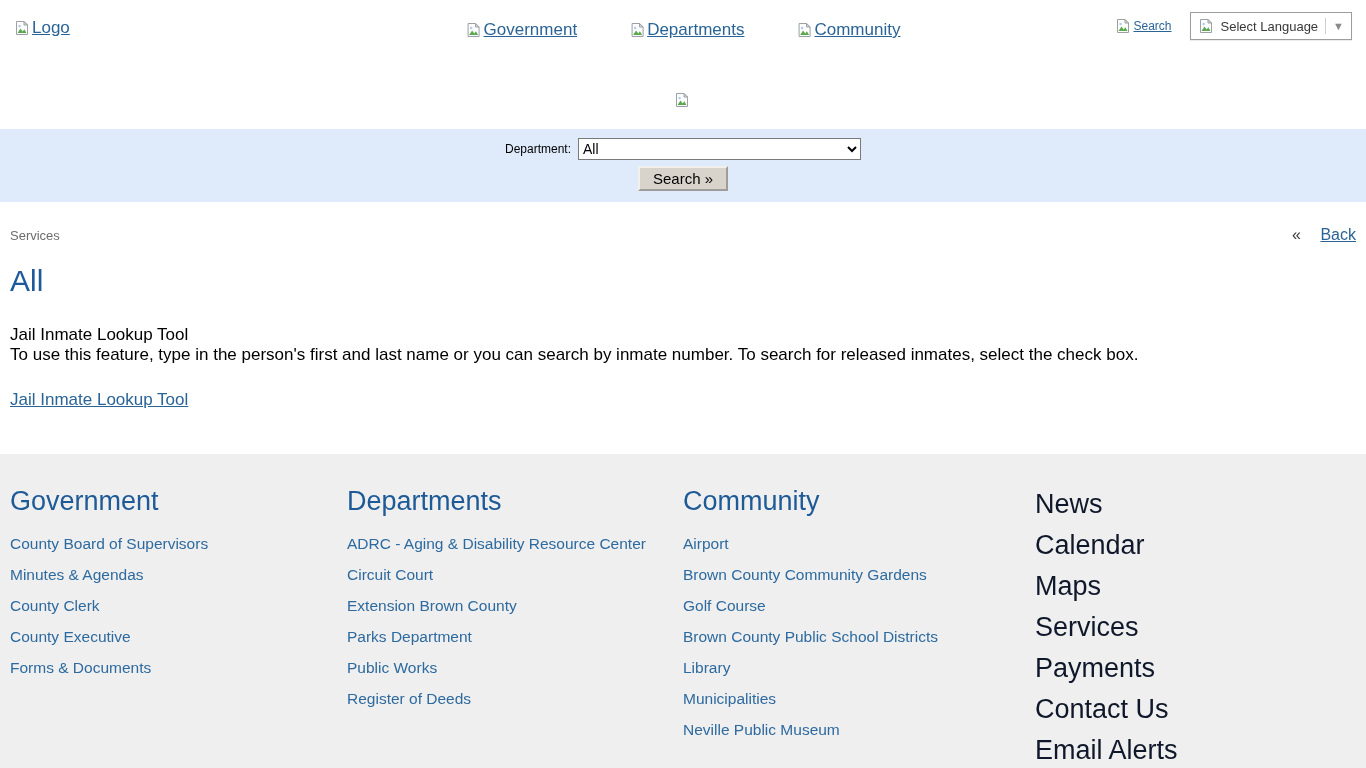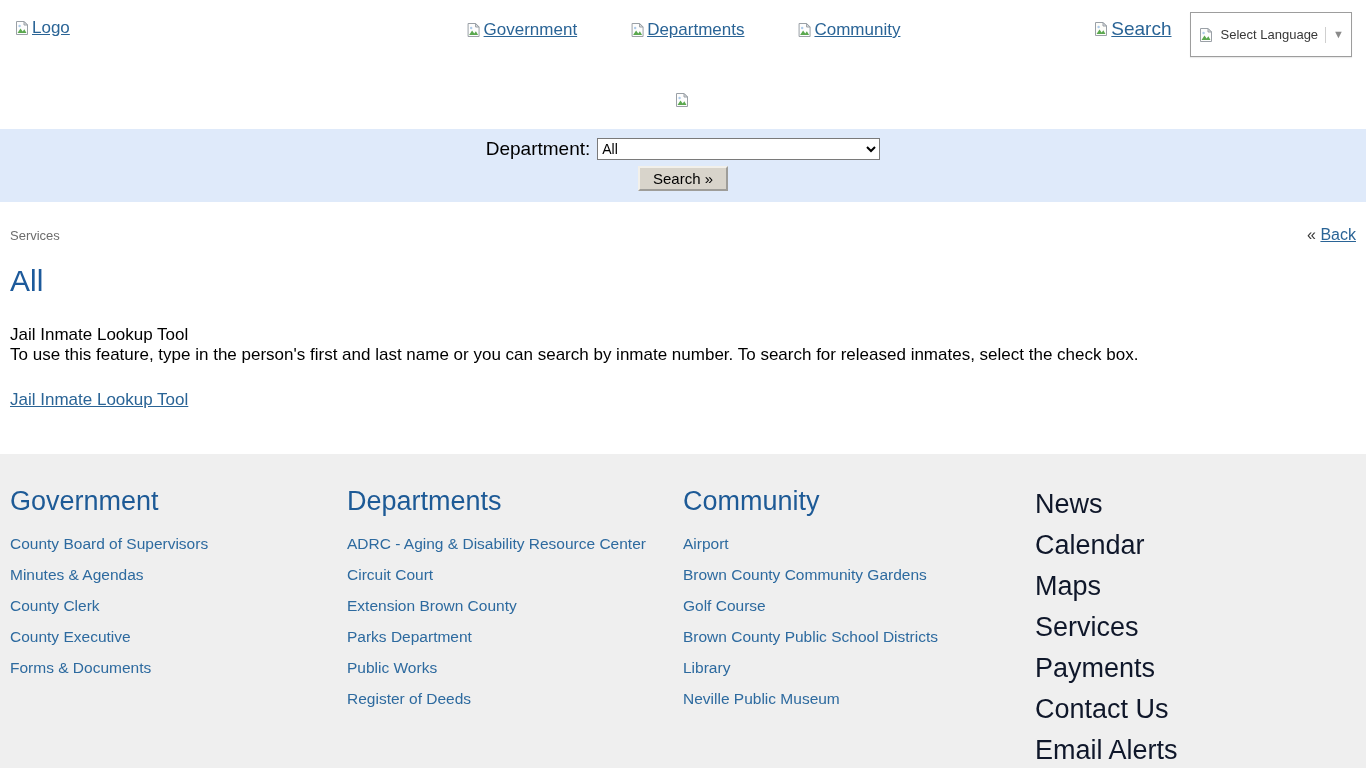--- a/index.html
+++ b/index.html
@@ -7,47 +7,47 @@
   .page { width:1366px; min-height:768px; display:flex; flex-direction:column; overflow:hidden; }
 
   a { color:#2a6496; }
 
   
   .header { position:relative; height:58px; background:#fff; }
   .logo-link { position:absolute; left:14px; top:18px; font-size:17px; text-decoration:underline; display:inline-flex; align-items:center; }
   .main-nav { position:absolute; left:50%; transform:translateX(-50%); top:20px; display:flex; gap:52px; white-space:nowrap; }
   .main-nav a { font-size:17px; text-decoration:underline; display:inline-flex; align-items:center; }
   .header-right { position:absolute; right:14px; top:12px; display:flex; align-items:flex-start; gap:18px; }
-  .search-link { font-size:19px; text-decoration:underline; display:inline-flex; align-items:center; margin-top:6px; }
+  .search-link { font-size:12px; text-decoration:underline; display:inline-flex; align-items:center; margin-top:6px; }
 
   .bimg { display:inline-block; width:16px; height:16px; margin-right:2px; vertical-align:-3px; }
   .bimg svg { display:block; }
 
-  .lang-widget { display:flex; align-items:center; height:45px; border:1px solid #9d9d9d; background:#fff; padding:0 7px; gap:7px; cursor:pointer; box-shadow:0 1px 1px rgba(0,0,0,0.08); }
+  .lang-widget { display:flex; align-items:center; height:28px; border:1px solid #9d9d9d; background:#fff; padding:0 7px; gap:7px; cursor:pointer; box-shadow:0 1px 1px rgba(0,0,0,0.08); }
   .lang-widget .lang-text { font-size:13px; color:#383838; }
   .lang-widget .lang-divider { width:1px; height:16px; background:#cfcfcf; }
   .lang-widget .lang-arrow { font-size:11px; color:#8a8a8a; line-height:1; }
 
   
   .banner-img-row { text-align:center; padding-top:33px; height:71px; }
 
   
   .search-band { background:#dfeafa; padding:9px 0 11px; text-align:center; }
   .search-band .row1 { display:flex; justify-content:center; align-items:center; }
-  .dept-label { font-size:19px; color:#000; margin-right:7px; }
+  .dept-label { font-size:12px; color:#000; margin-right:7px; }
   .dept-select { width:283px; height:22px; font-size:14px; font-family:"Liberation Sans", sans-serif; border:1px solid #7a7a7a; background:#fff; color:#000; }
   .search-btn { margin-top:6px; font-size:15px; font-family:"Liberation Sans", sans-serif; color:#000;
                 background:#d8d4cb; border:2px outset #f2f0ea; padding:2px 13px; cursor:pointer; }
 
   
   .content { padding:0 10px; }
   .crumb-row { display:flex; justify-content:space-between; align-items:baseline; margin-top:24px; }
   .breadcrumb { font-size:13px; color:#6d6d6d; }
   .back-wrap { font-size:16px; color:#3a3a3a; }
-  .back-wrap a { text-decoration:underline; }
+  .back-wrap a { text-decoration:underline;margin-left:15px; }
   .page-title { font-size:30px; font-weight:normal; color:#1d5a9b; margin:20px 0 0 0; }
   .subtitle { font-size:17px; color:#000; margin-top:27px; }
   .description { font-size:17px; color:#000; }
   .tool-link { display:inline-block; font-size:17px; text-decoration:underline; margin-top:25px; }
 
   
   .footer { background:#efefef; margin-top:44px; flex:1; padding:30px 0 20px 10px;
             display:grid; grid-template-columns:337px 336px 336px auto; align-items:start; }
   .fcol-heading { font-size:27px; font-weight:normal; color:#1d5a96; margin:0 0 10px 0; line-height:34px; }
   .fcol a { display:block; font-size:15.5px; color:#2d6a9f; text-decoration:none; line-height:31px; }
@@ -184,20 +184,21 @@
       <a href="#">Register of Deeds</a>
 
     </div>
     <div class="fcol">
       <h2 class="fcol-heading">Community</h2>
       <a href="#">Airport</a>
       <a href="#">Brown County Community Gardens</a>
       <a href="#">Golf Course</a>
       <a href="#">Brown County Public School Districts</a>
       <a href="#">Library</a>
+      <a href="#">Municipalities</a>
       <a href="#">Neville Public Museum</a>
 
     </div>
     <div class="fcol-large">
       <a href="#">News</a>
       <a href="#">Calendar</a>
       <a href="#">Maps</a>
       <a href="#">Services</a>
       <a href="#">Payments</a>
       <a href="#">Contact Us</a>

